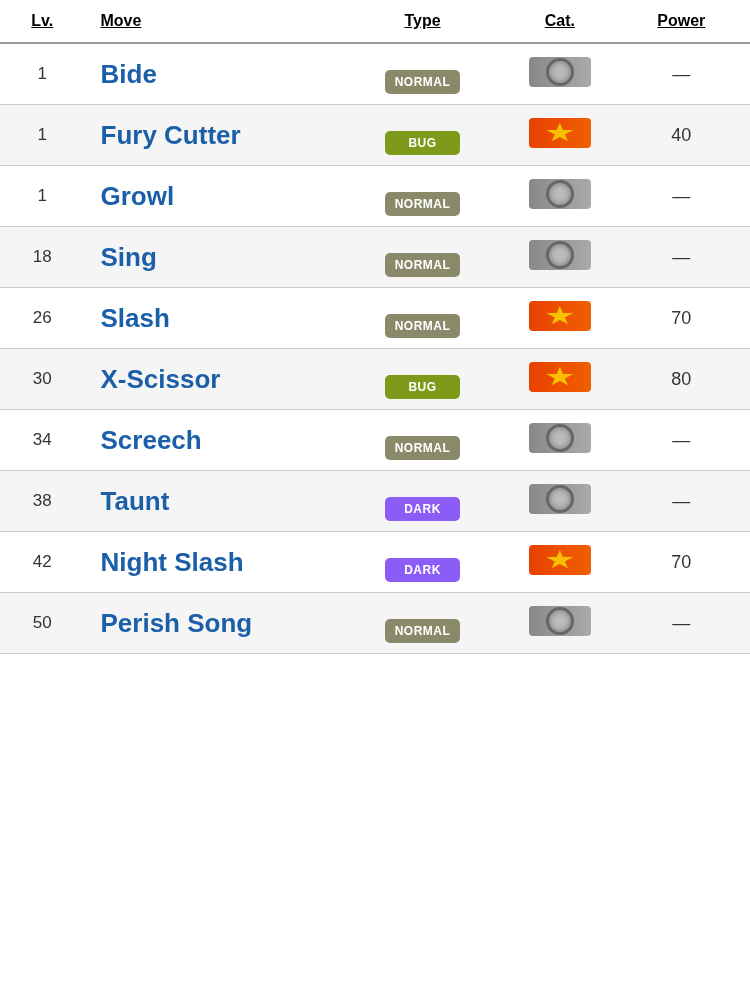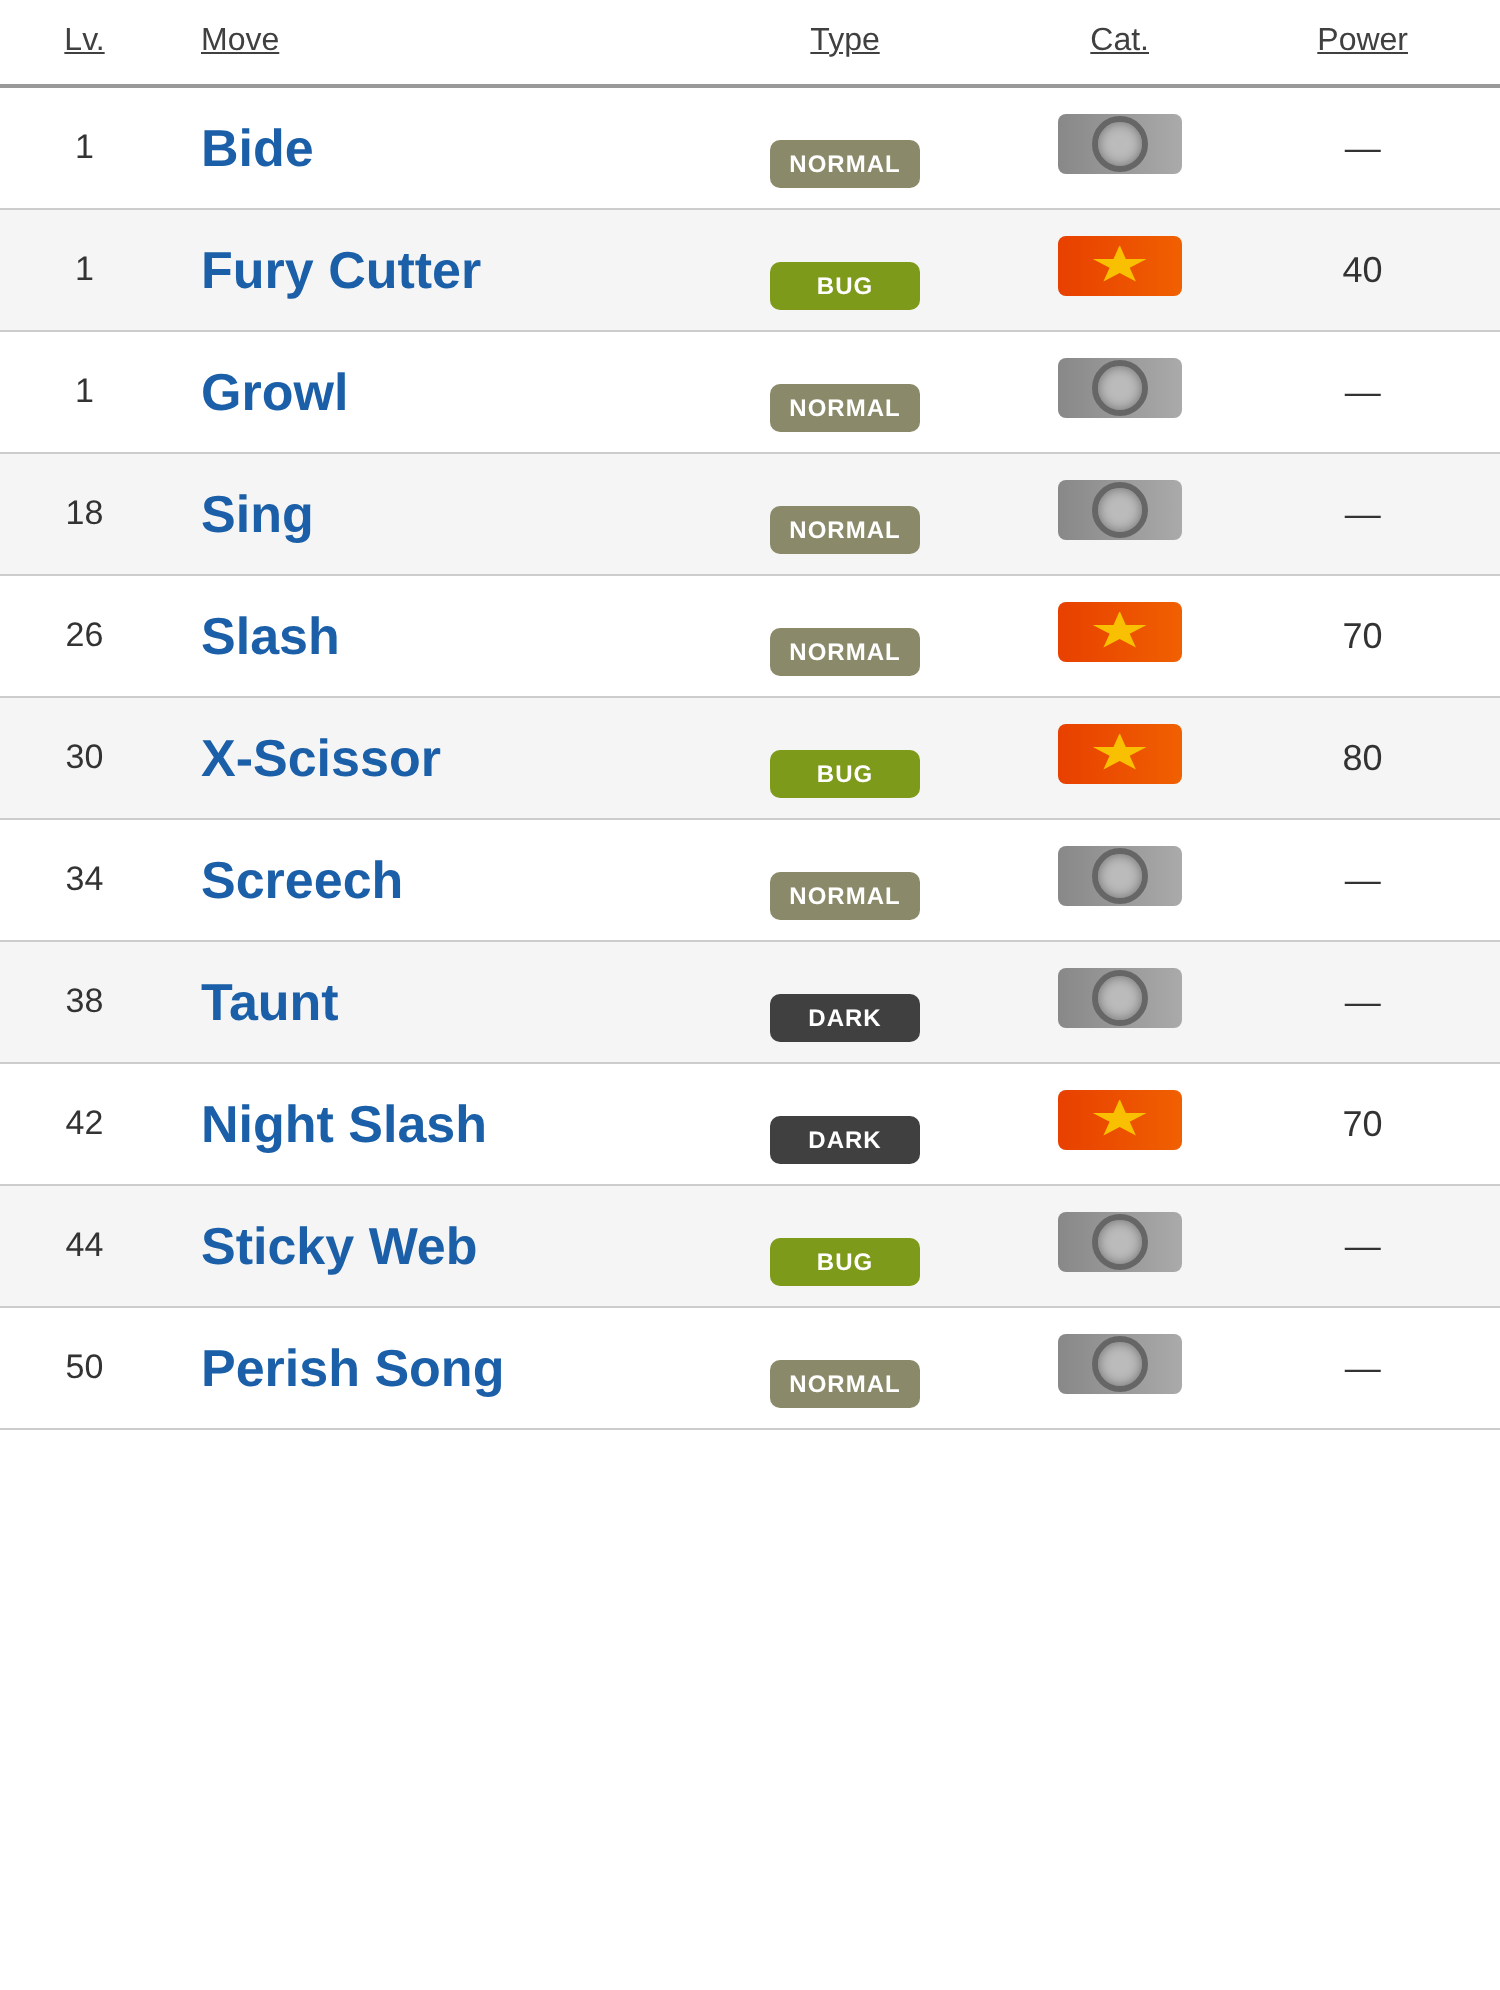--- a/index.html
+++ b/index.html
@@ -13,22 +13,22 @@
       border-collapse: collapse;
     }
     thead tr {
       background: #fff;
       border-bottom: 2px solid #999;
     }
     thead th {
       padding: 12px 8px;
       text-align: center;
       font-size: 16px;
-      font-weight: normal;
-      color: #404040;
+      font-weight: bold;
+      color: #000000;
       text-decoration: underline;
     }
     thead th:nth-child(1) { width: 80px; }
     thead th:nth-child(2) { width: 240px; text-align: left; padding-left: 16px; }
     thead th:nth-child(3) { width: 160px; }
     thead th:nth-child(4) { width: 100px; }
     thead th:nth-child(5) { width: 130px; }
 
     tbody tr {
       border-bottom: 1px solid #ccc;
@@ -73,21 +73,21 @@
       font-weight: bold;
       color: #fff;
       letter-spacing: 0.5px;
       min-width: 75px;
       text-align: center;
       margin-top: 16px;
     }
     .type-normal { background: #8a8a6a; }
     .type-bug { background: #7d9a1a; }
     .type-grass { background: #5da030; }
-    .type-dark { background: #404040; }
+    .type-dark { background: #8b5cf6; }
 
     
     .cat-physical {
       display: inline-block;
       width: 60px;
       height: 28px;
       background: linear-gradient(to right, #e84000, #f06000);
       border-radius: 4px;
       position: relative;
       overflow: hidden;
@@ -229,27 +229,20 @@
         <td>—</td>
       </tr>
       <tr>
         <td>42</td>
         <td><span class="move-name">Night Slash</span></td>
         <td><span class="type-badge type-dark">DARK</span></td>
         <td><span class="cat-icon cat-physical"></span></td>
         <td>70</td>
       </tr>
       <tr>
-        <td>44</td>
-        <td><span class="move-name">Sticky Web</span></td>
-        <td><span class="type-badge type-bug">BUG</span></td>
-        <td><span class="cat-icon cat-status"></span></td>
-        <td>—</td>
-      </tr>
-      <tr>
         <td>50</td>
         <td><span class="move-name">Perish Song</span></td>
         <td><span class="type-badge type-normal">NORMAL</span></td>
         <td><span class="cat-icon cat-status"></span></td>
         <td>—</td>
       </tr>
     </tbody>
 </table>
 
 </body></html>

